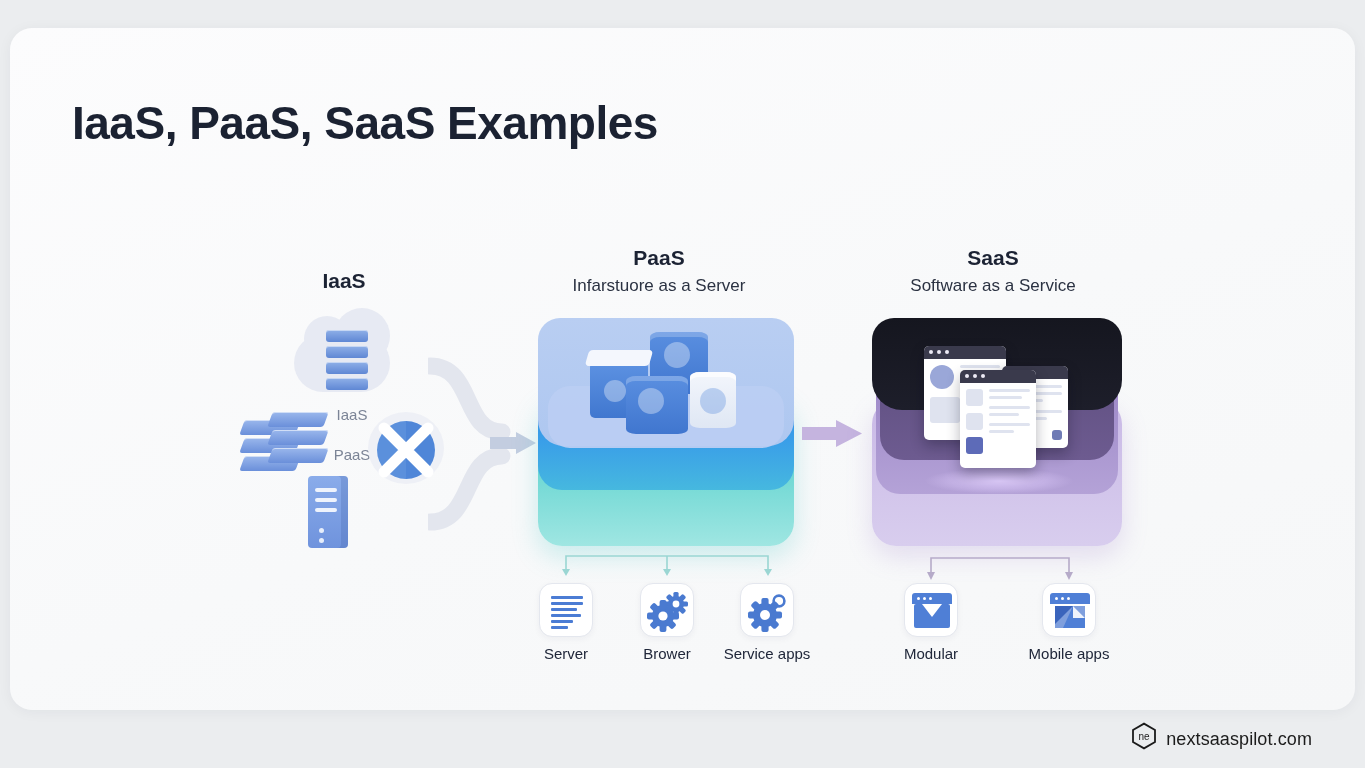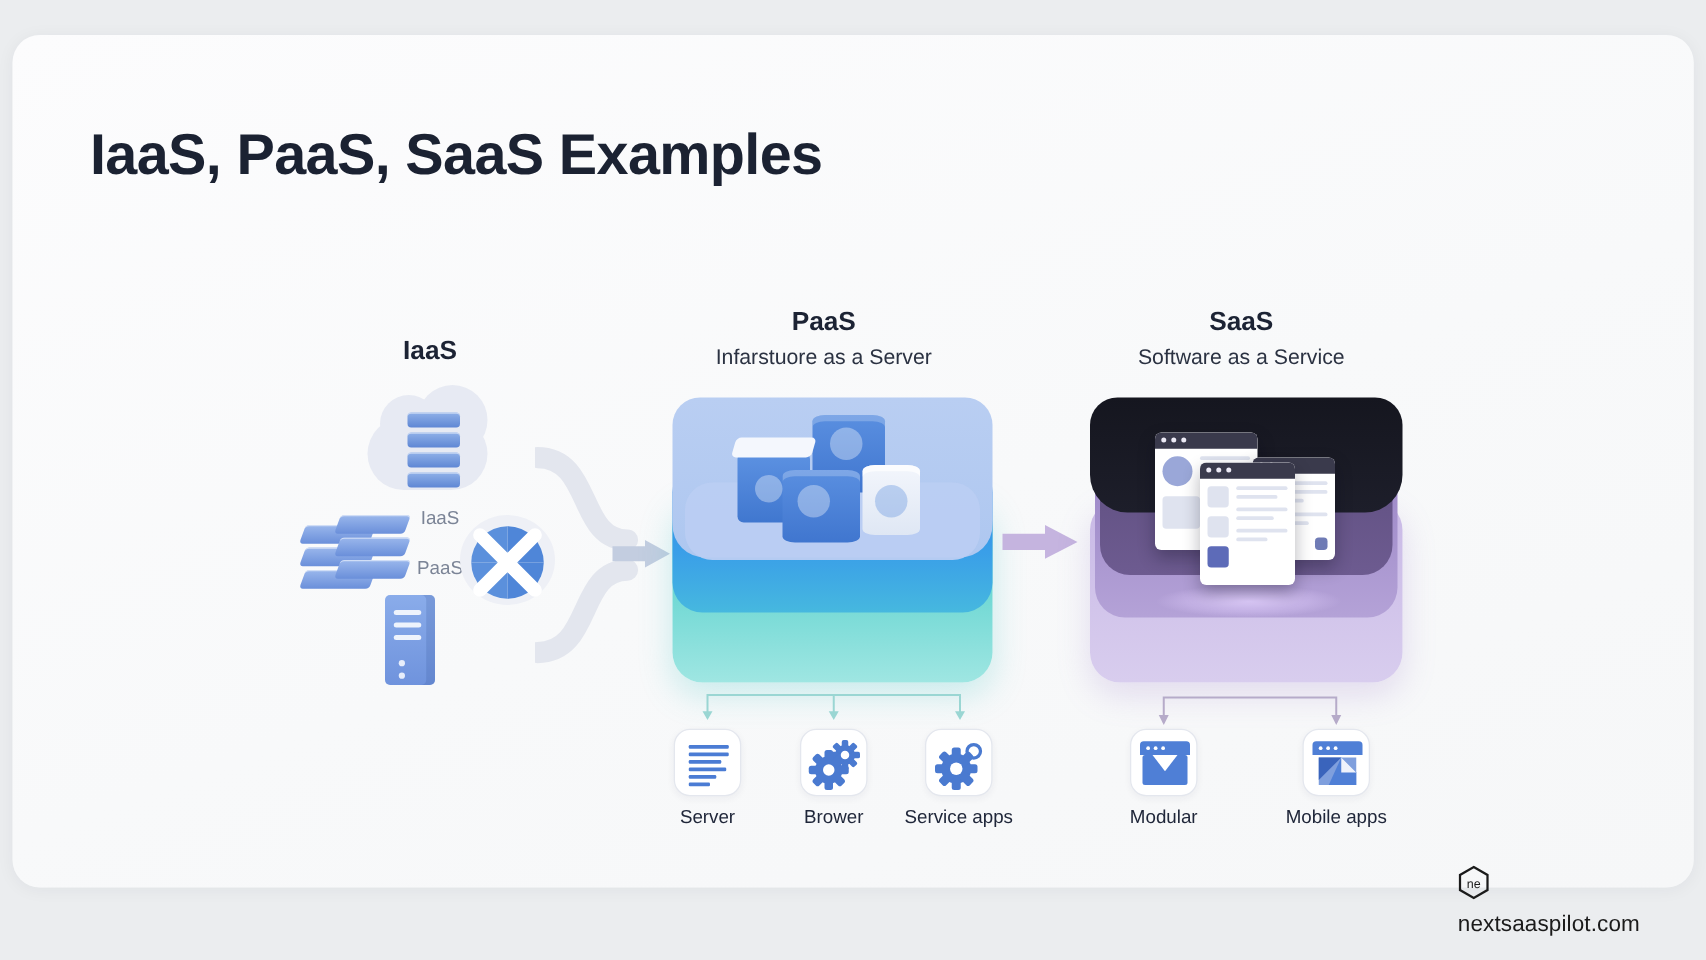--- a/index.html
+++ b/index.html
@@ -251,21 +251,21 @@
     position:absolute; top:4px; width:3px; height:3px; border-radius:50%;
     background:#fff; display:block;
   }
   .winbar-top u:nth-of-type(1){ left:5px; }
   .winbar-top u:nth-of-type(2){ left:11px; }
   .winbar-top u:nth-of-type(3){ left:17px; }
 
   
   .watermark {
     position:absolute; right:22px; bottom:18px;
-    display:flex; align-items:flex-start; gap:9px;flex-direction:column;
+    display:flex; align-items:flex-end; gap:9px;
   }
   .watermark .wm-text {
     font-size:18px; color:#1b1b1b; letter-spacing:.1px;
   }
 </style>
 </head>
 <body>
 
 <div class="stage">
 

